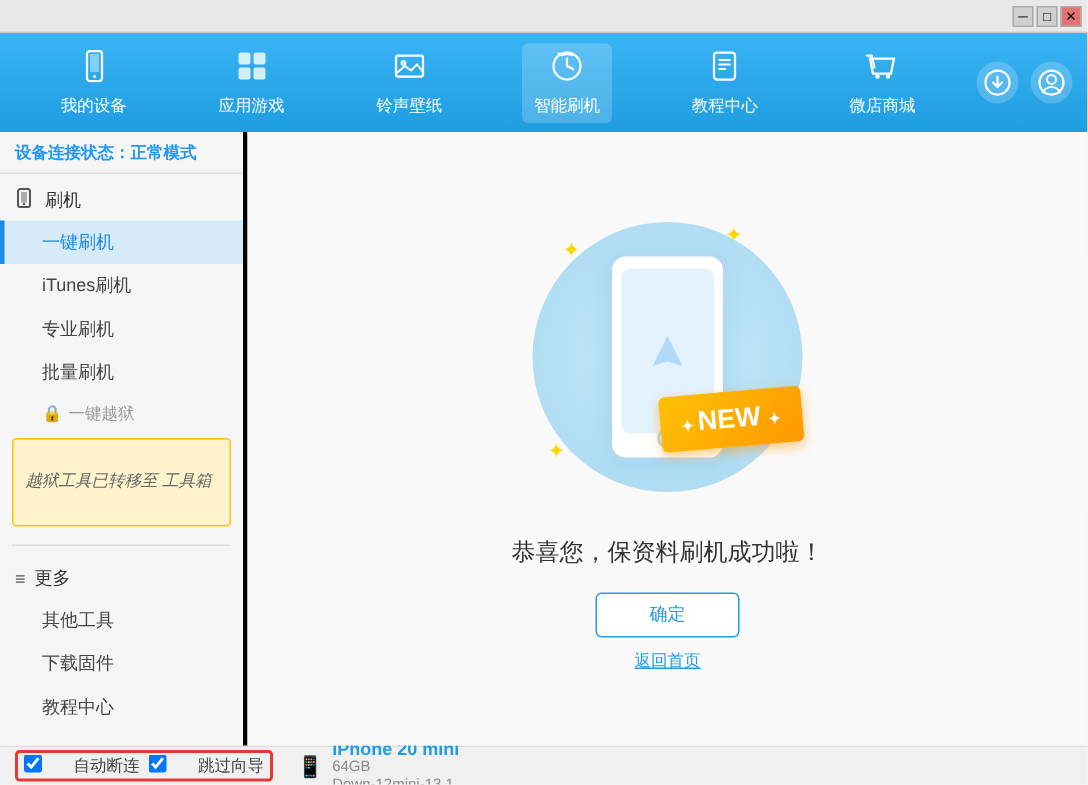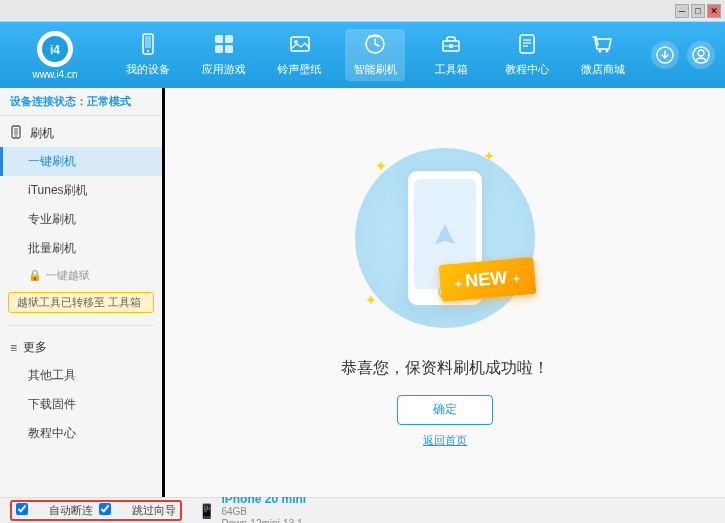--- a/index.html
+++ b/index.html
@@ -184,27 +184,28 @@
       color: #999;
       display: flex;
       align-items: center;
       gap: 4px;
     }
     .sidebar-locked .lock-icon {
       font-size: 11px;
     }
     .sidebar-notice {
       margin: 4px 8px;
-      padding: 2px 8px;
+      padding: 21px 8px;
       background: #fff3cd;
       border: 1px solid #ffc107;
       border-radius: 3px;
       font-size: 11px;
       color: #666;
       line-height: 1.4;
+      font-style: italic;
     }
     .sidebar-more-header {
       display: flex;
       align-items: center;
       padding: 5px 10px;
       font-size: 12px;
       color: #333;
     }
     .more-icon {
       margin-right: 6px;
@@ -395,29 +396,20 @@
 
 <div class="title-bar">
   <div class="title-bar-buttons">
     <div class="title-btn">─</div>
     <div class="title-btn">□</div>
     <div class="title-btn" style="background:#e57373;">✕</div>
   </div>
 </div>
 
 <div class="header">
-  <div class="logo">
-    <div class="logo-circle">
-      <svg width="28" height="28" viewBox="0 0 28 28">
-        <circle cx="14" cy="14" r="13" fill="#1e9de0"></circle>
-        <text x="14" y="19" text-anchor="middle" fill="white" font-size="12" font-weight="bold">i4</text>
-      </svg>
-    </div>
-    <div class="logo-text">www.i4.cn</div>
-  </div>
 
   <div class="nav-items">
     <div class="nav-item">
       <div class="nav-icon">
         <svg width="22" height="22" viewBox="0 0 22 22" fill="white">
           <rect x="6" y="1" width="10" height="20" rx="2" fill="none" stroke="white" stroke-width="1.5"></rect>
           <rect x="8" y="3" width="6" height="12" fill="white" opacity="0.4"></rect>
           <circle cx="11" cy="18" r="1" fill="white"></circle>
         </svg>
       </div>
@@ -447,31 +439,20 @@
     <div class="nav-item active">
       <div class="nav-icon">
         <svg width="22" height="22" viewBox="0 0 22 22">
           <circle cx="11" cy="11" r="9" fill="none" stroke="white" stroke-width="1.5"></circle>
           <path d="M11 6 L11 11 L15 13" fill="none" stroke="white" stroke-width="1.5" stroke-linecap="round"></path>
           <path d="M7 4 Q11 2 15 4" fill="none" stroke="white" stroke-width="1.5"></path>
           <path d="M6 4 L5 2 M6 4 L8 3" fill="none" stroke="white" stroke-width="1.2"></path>
         </svg>
       </div>
       <div class="nav-label">智能刷机</div>
-    </div>
-    <div class="nav-item">
-      <div class="nav-icon">
-        <svg width="22" height="22" viewBox="0 0 22 22">
-          <rect x="3" y="8" width="16" height="10" rx="1" fill="none" stroke="white" stroke-width="1.5"></rect>
-          <path d="M7 8 L7 6 Q7 4 9 4 L13 4 Q15 4 15 6 L15 8" fill="none" stroke="white" stroke-width="1.5"></path>
-          <line x1="3" y1="13" x2="19" y2="13" stroke="white" stroke-width="1"></line>
-          <rect x="9" y="11" width="4" height="4" rx="0.5" fill="white" opacity="0.7"></rect>
-        </svg>
-      </div>
-      <div class="nav-label">工具箱</div>
     </div>
     <div class="nav-item">
       <div class="nav-icon">
         <svg width="22" height="22" viewBox="0 0 22 22">
           <rect x="4" y="2" width="14" height="18" rx="2" fill="none" stroke="white" stroke-width="1.5"></rect>
           <line x1="7" y1="7" x2="15" y2="7" stroke="white" stroke-width="1.2"></line>
           <line x1="7" y1="10" x2="15" y2="10" stroke="white" stroke-width="1.2"></line>
           <line x1="7" y1="13" x2="12" y2="13" stroke="white" stroke-width="1.2"></line>
         </svg>
       </div>

